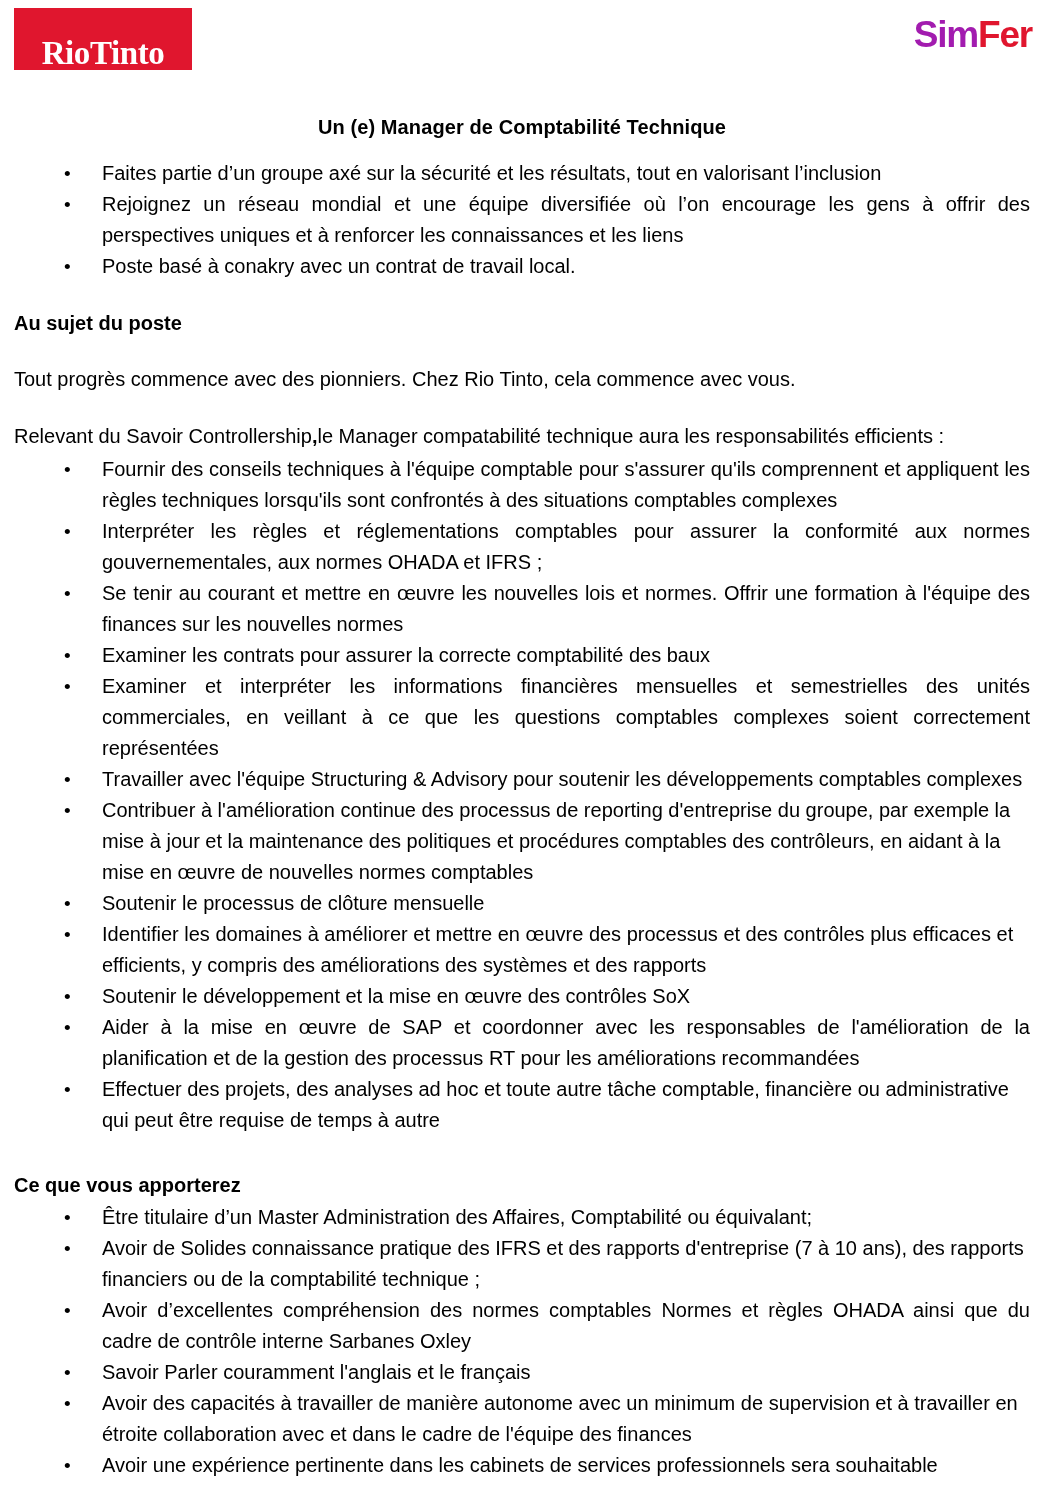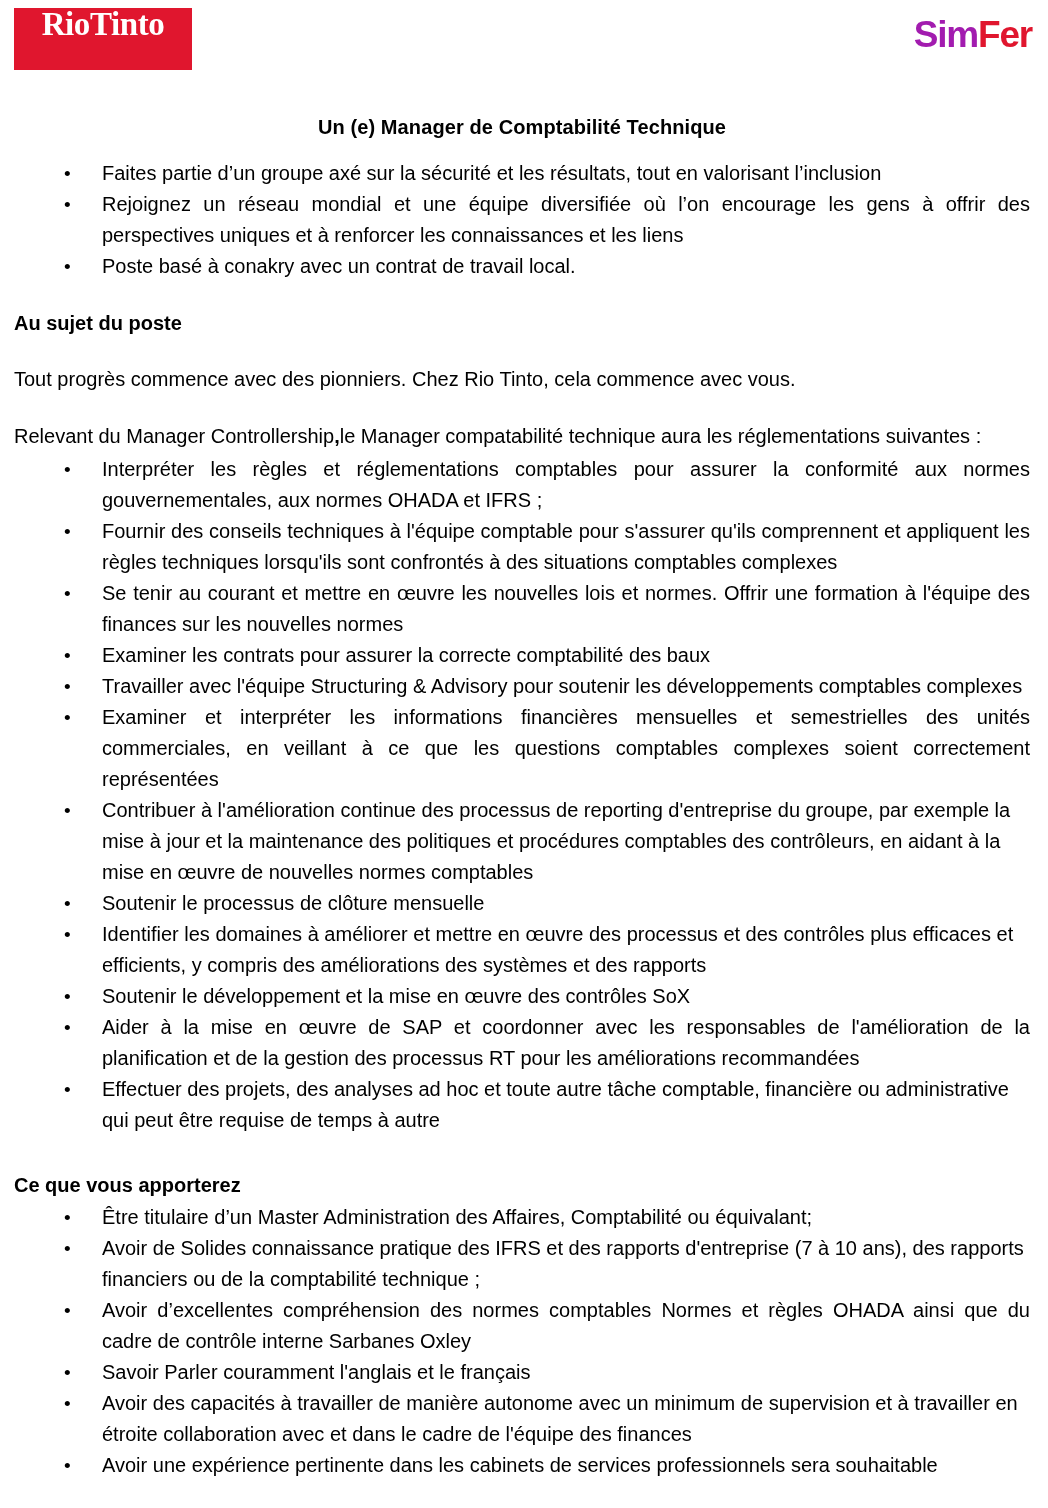--- a/index.html
+++ b/index.html
@@ -29,21 +29,21 @@
     height: 90px;
   }
   .logo-riotinto {
     position: absolute;
     left: 14px;
     top: 8px;
     width: 178px;
     height: 62px;
     background: #E0162E;
     display: flex;
-    align-items: flex-start;
+    align-items: flex-end;
     justify-content: center;
   }
   .logo-riotinto .wordmark {
     font-family: "Liberation Serif", serif;
     color: #ffffff;
     font-size: 33px;
     font-weight: 700;
     letter-spacing: -0.4px;
     line-height: 1;
     white-space: nowrap;
@@ -141,29 +141,29 @@
     <ul class="bullets">
       <li>Faites partie d’un groupe axé sur la sécurité et les résultats, tout en valorisant l’inclusion</li>
       <li>Rejoignez un réseau mondial et une équipe diversifiée où l’on encourage les gens à offrir des perspectives uniques et à renforcer les connaissances et les liens</li>
       <li class="nojustify">Poste basé à conakry avec un contrat de travail local.</li>
     </ul>
 
     <h2 class="section-heading">Au sujet du poste</h2>
 
     <p class="para">Tout progrès commence avec des pionniers. Chez Rio Tinto, cela commence avec vous.</p>
 
-    <p class="para"><span>Relevant du Manager Controllership</span><span class="b">,</span><span>le Manager compatabilité technique aura les réglementations suivantes :</span></p>
+    <p class="para"><span>Relevant du Savoir Controllership</span><span class="b">,</span><span>le Manager compatabilité technique aura les responsabilités efficients :</span></p>
 
     <ul class="bullets tight">
+      <li>Fournir des conseils techniques à l'équipe comptable pour s'assurer qu'ils comprennent et appliquent les règles techniques lorsqu'ils sont confrontés à des situations comptables complexes</li>
       <li>Interpréter les règles et réglementations comptables pour assurer la conformité aux normes gouvernementales, aux normes OHADA et IFRS ;</li>
-      <li>Fournir des conseils techniques à l'équipe comptable pour s'assurer qu'ils comprennent et appliquent les règles techniques lorsqu'ils sont confrontés à des situations comptables complexes</li>
       <li>Se tenir au courant et mettre en œuvre les nouvelles lois et normes. Offrir une formation à l'équipe des finances sur les nouvelles normes</li>
       <li class="nojustify">Examiner les contrats pour assurer la correcte comptabilité des baux</li>
+      <li>Examiner et interpréter les informations financières mensuelles et semestrielles des unités commerciales, en veillant à ce que les questions comptables complexes soient correctement représentées</li>
       <li>Travailler avec l'équipe Structuring &amp; Advisory pour soutenir les développements comptables complexes</li>
-      <li>Examiner et interpréter les informations financières mensuelles et semestrielles des unités commerciales, en veillant à ce que les questions comptables complexes soient correctement représentées</li>
       <li class="nojustify">Contribuer à l'amélioration continue des processus de reporting d'entreprise du groupe, par exemple la mise à jour et la maintenance des politiques et procédures comptables des contrôleurs, en aidant à la mise en œuvre de nouvelles normes comptables</li>
       <li class="nojustify">Soutenir le processus de clôture mensuelle</li>
       <li class="nojustify">Identifier les domaines à améliorer et mettre en œuvre des processus et des contrôles plus efficaces et efficients, y compris des améliorations des systèmes et des rapports</li>
       <li class="nojustify">Soutenir le développement et la mise en œuvre des contrôles SoX</li>
       <li>Aider à la mise en œuvre de SAP et coordonner avec les responsables de l'amélioration de la planification et de la gestion des processus RT pour les améliorations recommandées</li>
       <li class="nojustify">Effectuer des projets, des analyses ad hoc et toute autre tâche comptable, financière ou administrative qui peut être requise de temps à autre</li>
     </ul>
 
     <div class="spacer-md"></div>
 

